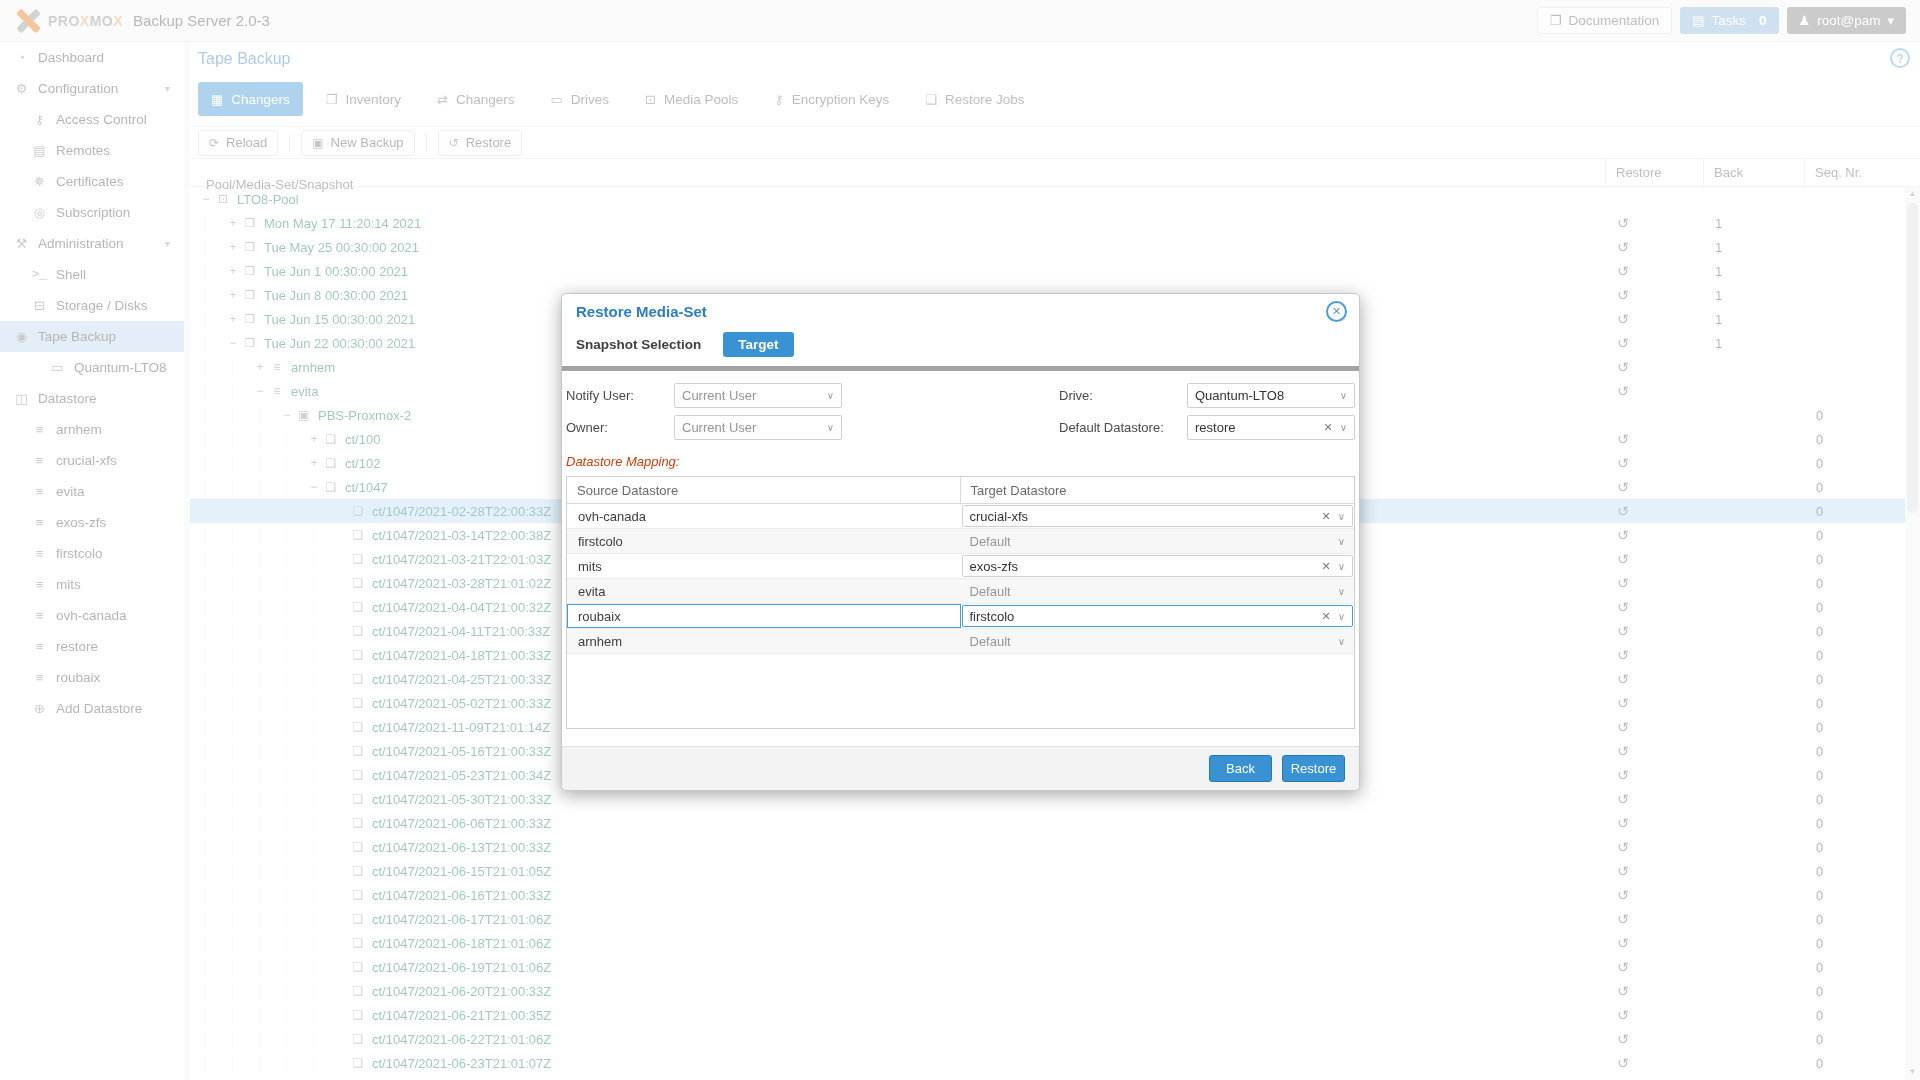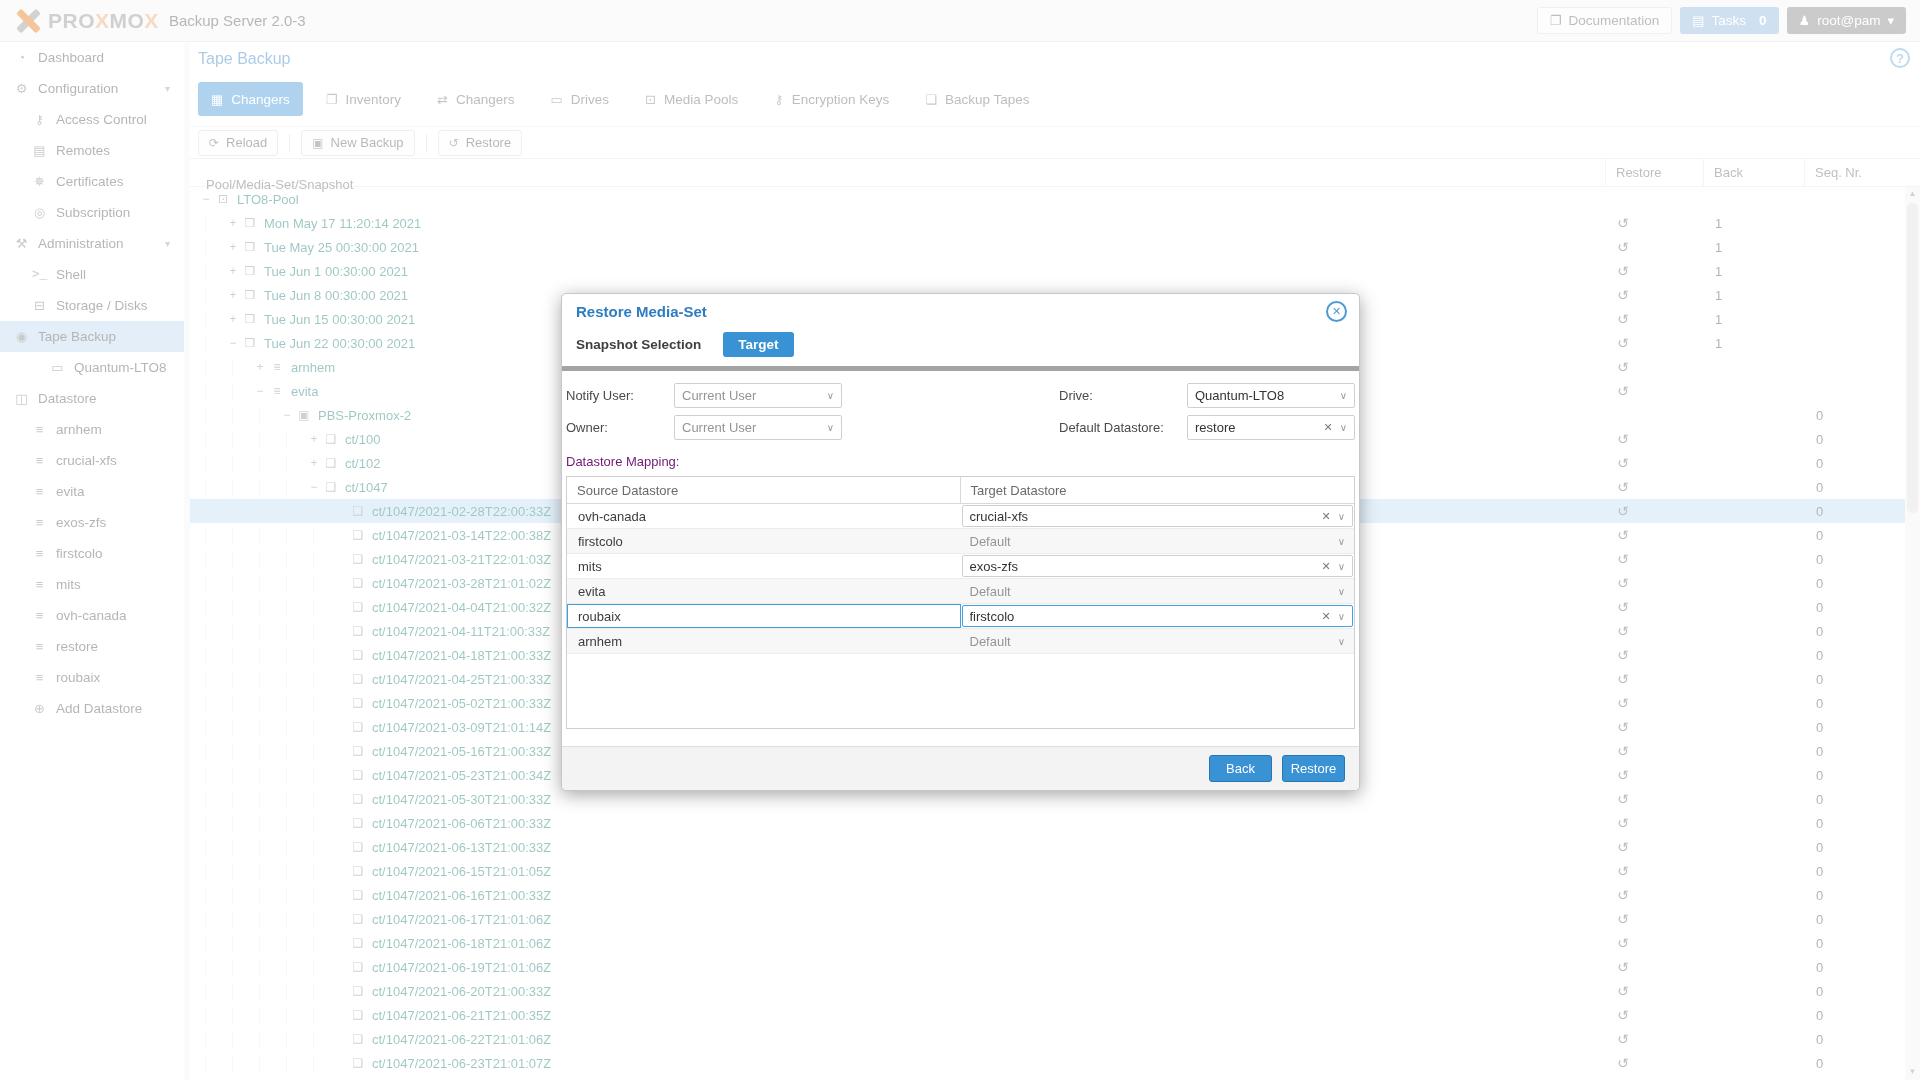--- a/index.html
+++ b/index.html
@@ -8,21 +8,21 @@
     background:#f5f5f5; }
 
   
   .header { position:absolute; top:0; left:0; right:0; height:42px; background:#f4f4f4;
     border-bottom:1px solid #ddd; display:flex; align-items:center; z-index:1; }
   .logo { display:flex; align-items:center; margin-left:14px; }
   .logo-mark { position:relative; width:26px; height:24px; margin-right:8px; }
   .logo-mark i { position:absolute; left:11px; top:-2px; width:7px; height:28px; border-radius:2px; }
   .logo-mark .bar-gray  { background:#8f8f8f; transform:rotate(45deg); }
   .logo-mark .bar-orange{ background:#e57000; transform:rotate(-45deg); }
-  .logo-text { font-size:21px; font-weight:bold; letter-spacing:.5px; color:#8a8a8a; }
+  .logo-text { font-size:14px; font-weight:bold; letter-spacing:.5px; color:#8a8a8a; }
   .logo-text b { color:#e8a466; }
   .product-name { margin-left:10px; font-size:15px; color:#4a4a4a; }
   .header-right { margin-left:auto; display:flex; align-items:center; gap:8px; margin-right:14px; }
   .hbtn { height:27px; display:flex; align-items:center; gap:7px; padding:0 12px; border-radius:3px;
     font-size:13.5px; cursor:pointer; }
   .hbtn-doc  { background:#fbfbfb; border:1px solid #d9d9d9; color:#5a5a5a; }
   .hbtn-task { background:#87b1dc; color:#fff; }
   .hbtn-task .count { font-weight:bold; margin-left:6px; }
   .hbtn-user { background:#7d7d7d; color:#fff; }
   .hbtn .icn { font-size:13px; }
@@ -92,21 +92,21 @@
   .mtab.active { background:#3892d4; color:#fff; font-weight:bold; border-radius:3px; padding:5px 15px; }
   .modal-body { border-top:5px solid #a3a3a3; padding:12px 4px 0; }
   .form-grid { display:grid; grid-template-columns:108px 168px 1fr 128px 168px; row-gap:7px; align-items:center; }
   .flabel { color:#4a4a4a; }
   .combo { height:25px; border:1px solid #cfcfcf; border-radius:2px; background:#fff; display:flex;
     align-items:center; padding:0 7px; cursor:pointer; }
   .combo .cval { flex:1; color:#333; white-space:nowrap; overflow:hidden; }
   .combo .cval.ghost { color:#959595; }
   .combo .clear { color:#7a7a7a; font-size:11px; margin:0 7px; cursor:pointer; }
   .combo .chev { color:#9a9a9a; font-size:10px; cursor:pointer; }
-  .map-label { margin:14px 0 7px; color:#701a75; }
+  .map-label { margin:14px 0 7px; color:#c2410c;font-style:italic; }
   .map-grid { border:1px solid #cfcfcf; height:253px; }
   .map-head { display:flex; height:27px; border-bottom:1px solid #d9d9d9; color:#6a6a6a; }
   .mh-cell { display:flex; align-items:center; padding-left:10px; width:50%; }
   .mh-cell:first-child { border-right:1px solid #d9d9d9; }
   .mrow { display:flex; height:25px; border-bottom:1px solid #ececec; align-items:stretch; }
   .mrow.stripe { background:#f7f7f7; }
   .msrc { width:50%; display:flex; align-items:center; padding-left:10px; color:#3d3d3d; border:1px solid transparent; }
   .mtgt { width:50%; display:flex; align-items:stretch; }
   .mtgt .combo { flex:1; height:auto; margin:1px; }
   .mtgt .combo.flat { border-color:transparent; background:transparent; }
@@ -266,21 +266,21 @@
       <div class="tab">
         <span class="icn">⊡</span>
         <span>Media Pools</span>
       </div>
       <div class="tab">
         <span class="icn">⚷</span>
         <span>Encryption Keys</span>
       </div>
       <div class="tab">
         <span class="icn">❏</span>
-        <span>Backup Tapes</span>
+        <span>Restore Jobs</span>
       </div>
     </div>
   <div class="toolbar" id="toolbar">
       <div class="tbtn">
         <span class="icn">⟳</span>
         <span>Reload</span>
       </div>
       <span class="tsep"></span>
       <div class="tbtn">
         <span class="icn">▣</span>
@@ -633,21 +633,21 @@
         </div>
         <div class="trow">
           <div class="tname">
             <span class="ind"></span>
             <span class="ind"></span>
             <span class="ind"></span>
             <span class="ind"></span>
             <span class="ind"></span>
             <span class="exp"></span>
             <span class="ticon">❑</span>
-            <span class="tlabel">ct/1047/2021-03-09T21:01:14Z</span>
+            <span class="tlabel">ct/1047/2021-11-09T21:01:14Z</span>
           </div>
           <div class="tcell gc-restore">
             <span class="icn">↺</span>
           </div>
           <div class="tcell gc-tapes"></div>
           <div class="tcell gc-seq">0</div>
         </div>
         <div class="trow">
           <div class="tname">
             <span class="ind"></span>

